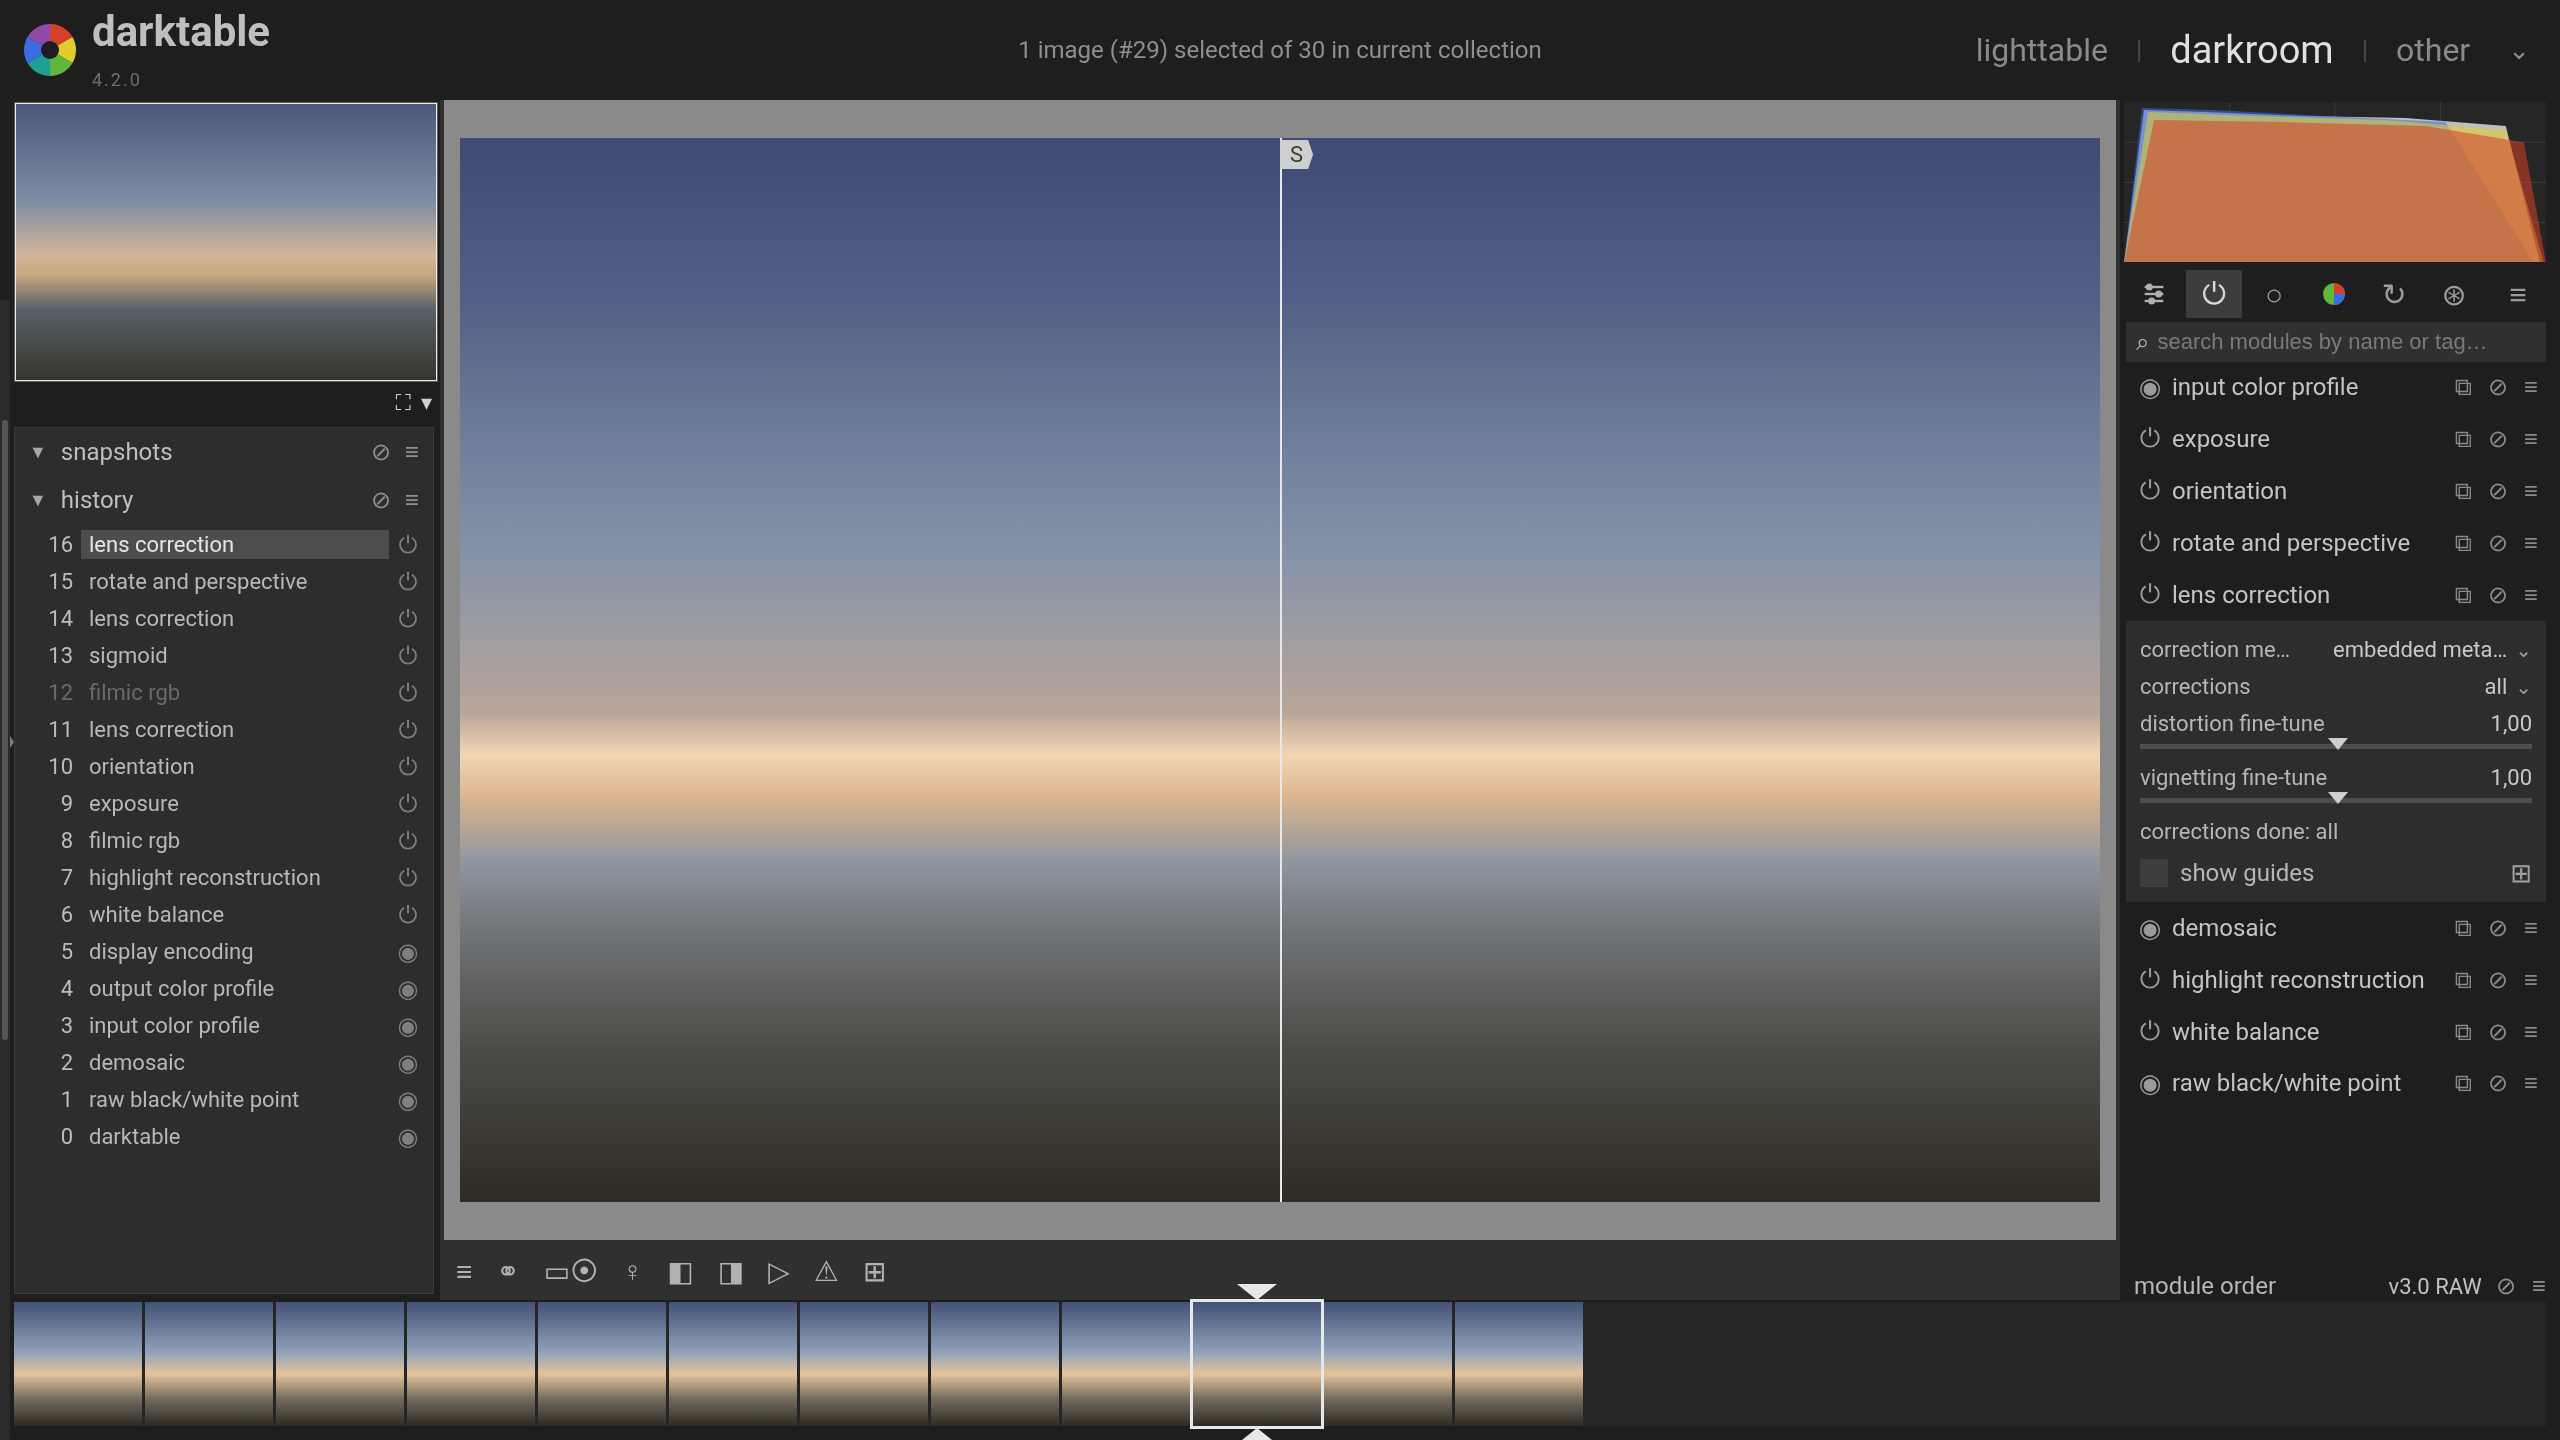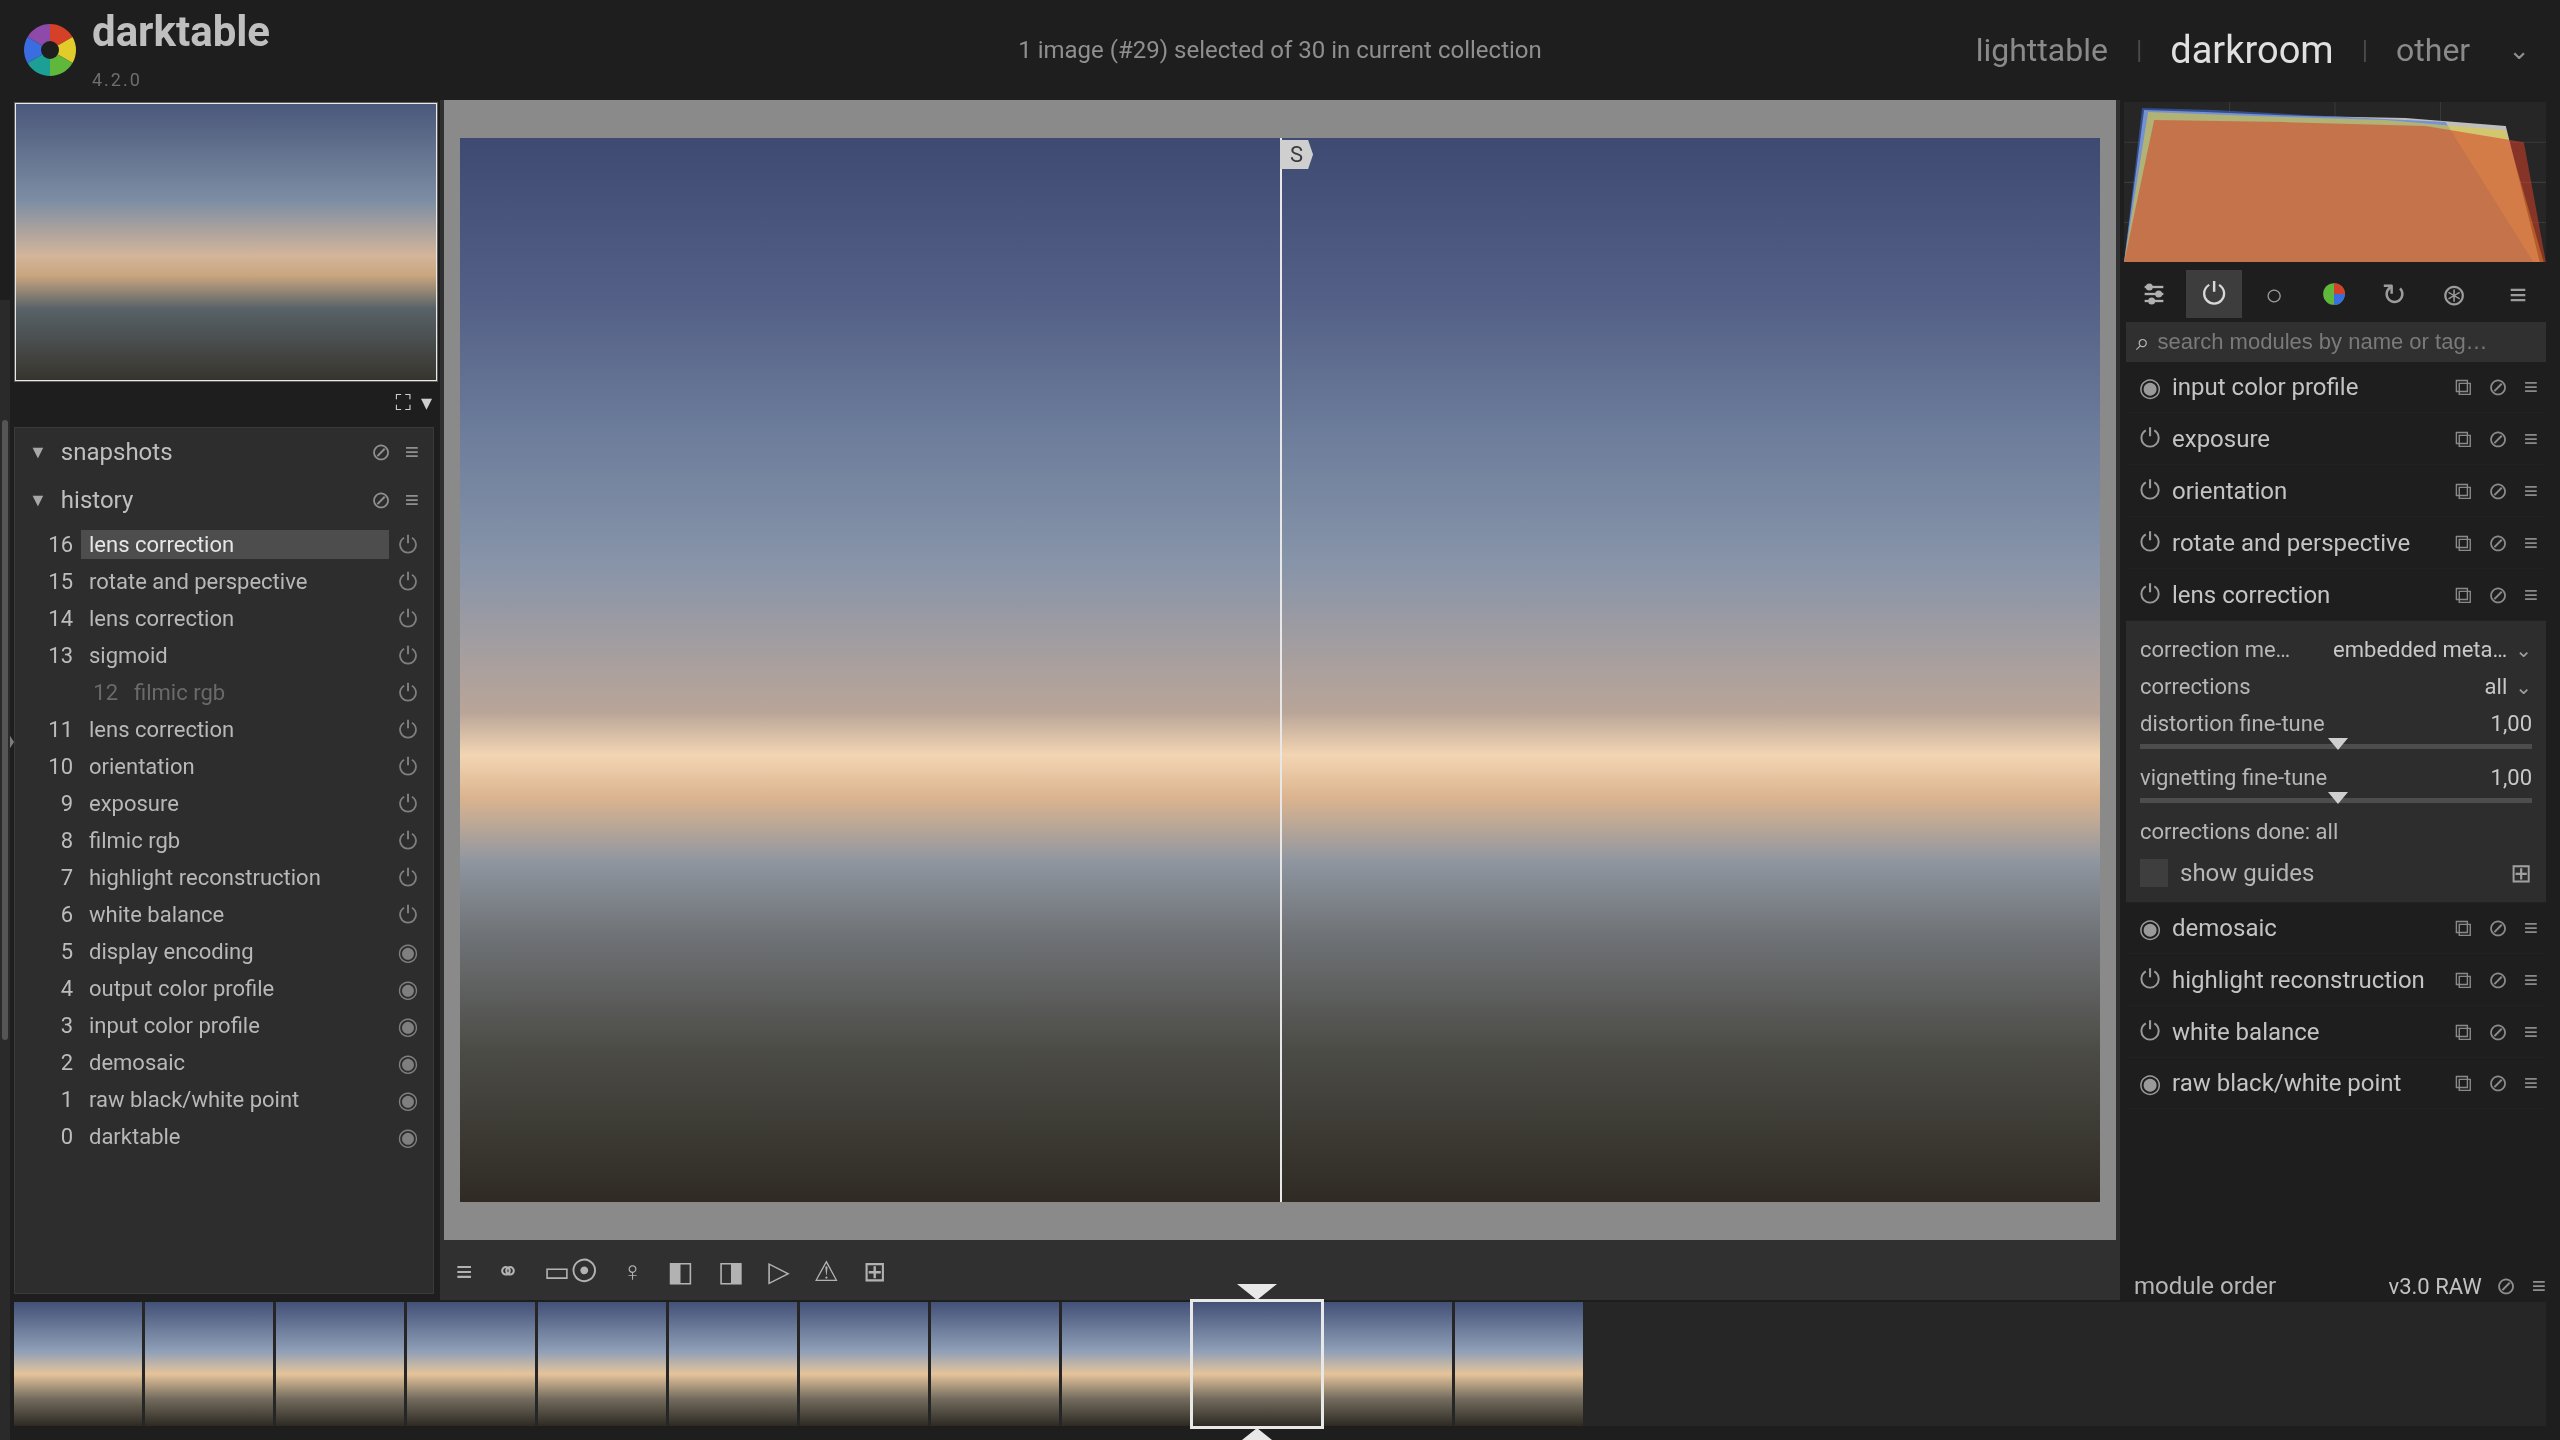--- a/index.html
+++ b/index.html
@@ -89,21 +89,21 @@
 .history-list { padding: 2px 0; }
 .hist-row {
   display: flex; align-items: center;
   padding: 4px 10px 4px 24px; gap: 4px;
   font-size: 22px; color: #b8b8b8;
 }
 .hist-row .num { width: 38px; text-align: right; color: #bcbcbc; padding-right: 4px; }
 .hist-row .label { flex: 1; padding: 2px 8px; }
 .hist-row.sel .label { background: #4d4d4d; color: #e6e6e6; }
 .hist-row .pwr { color: #7f7f7f; font-size: 24px; width: 30px; text-align: center; }
-.hist-row.dim { color: #6a6a6a; margin-left: 45px; }
+.hist-row.dim { color: #6a6a6a; }
 .hist-row.dim .num, .hist-row.dim .label { color: #6a6a6a; }
 
 .left-scroll {
   position: absolute; left: 0; top: 300px; width: 10px; bottom: 0;
   background: #2a2a2a;
 }
 .left-scroll .sthumb {
   position: absolute; left: 2px; top: 120px; width: 6px; height: 620px;
   background: #555; border-radius: 3px;
 }

